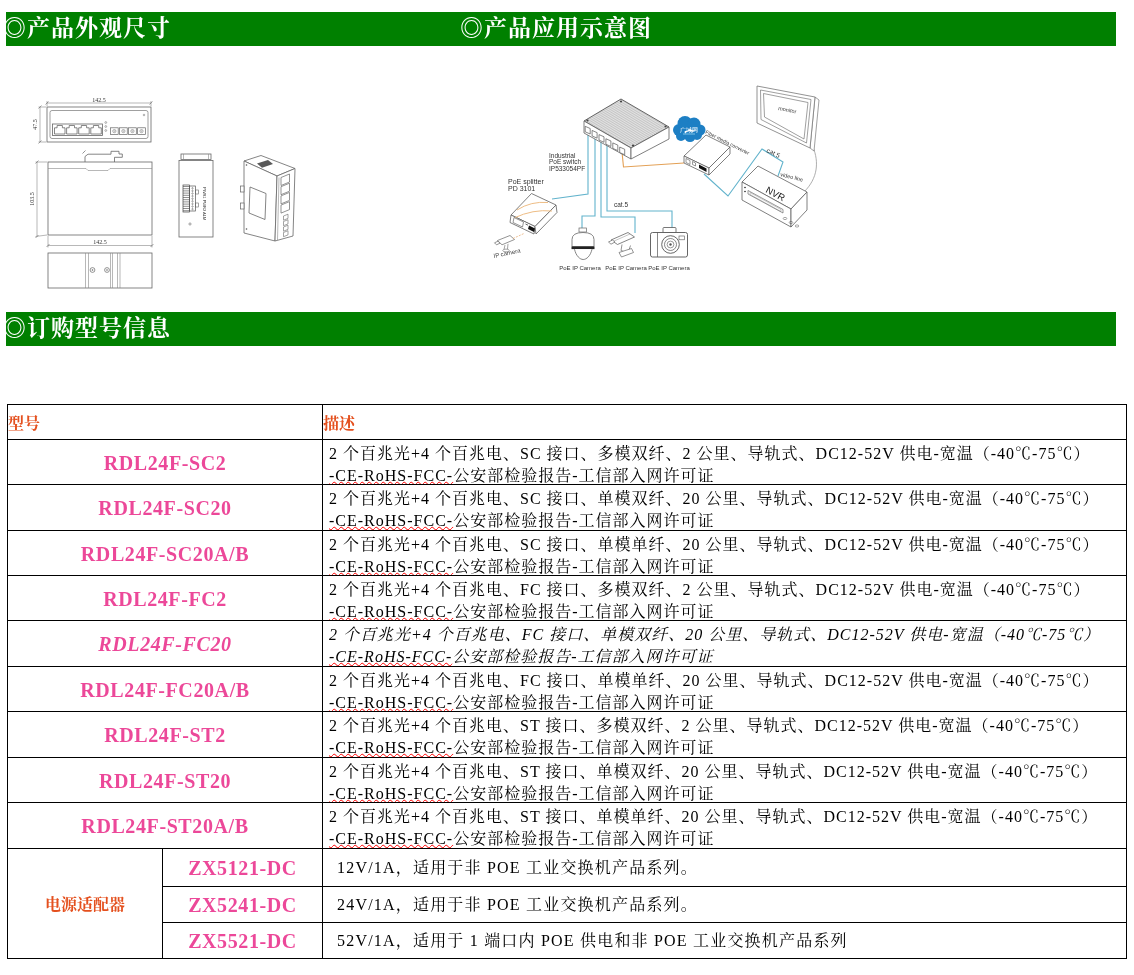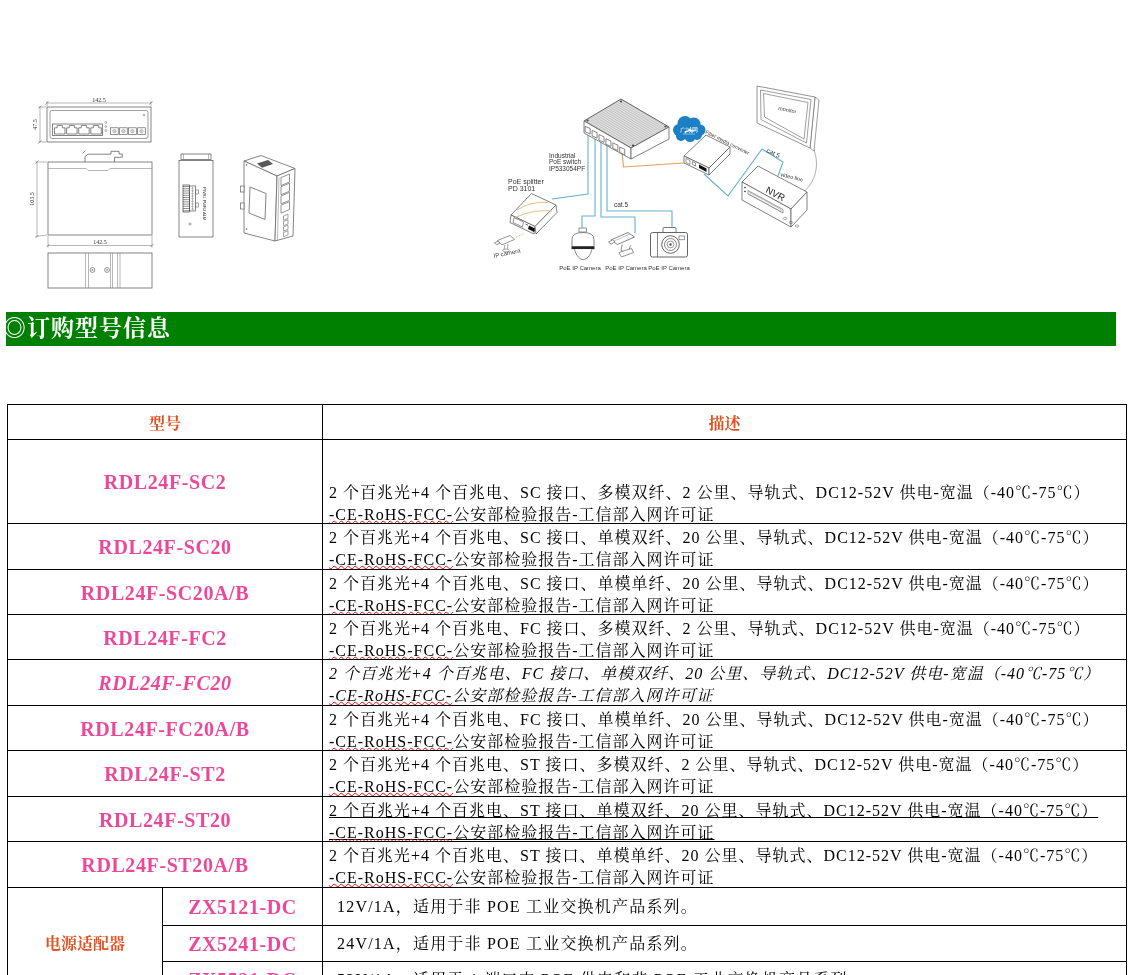--- a/index.html
+++ b/index.html
@@ -9,27 +9,31 @@
 .bar .t{position:absolute;top:0;line-height:34px;color:#fff;font-size:23px;font-weight:bold;
   letter-spacing:1px;white-space:nowrap;}
 #dims{position:absolute;left:-1px;top:52px;font-size:16px;letter-spacing:1.5px;color:#000;white-space:nowrap;}
 table{border-collapse:collapse;table-layout:fixed;}
 #ordertbl{position:absolute;left:7px;top:404px;width:1119px;}
 #ordertbl td{border:1px solid #000;padding:0;vertical-align:middle;overflow:hidden;}
 td.model{text-align:center;padding-top:2px!important;font-family:"Liberation Serif",serif;font-size:20px;font-weight:bold;letter-spacing:0.6px;color:#ec4899;}
 td.desc{vertical-align:top;}
 .dd{box-sizing:border-box;overflow:visible;padding:3px 2px 0 6px;font-size:16px;line-height:22px;letter-spacing:1px;}
 .dd1{box-sizing:border-box;overflow:hidden;padding:0 2px 0 6px;font-size:16px;letter-spacing:1.2px;margin-left:8px;}
-td.hdr{text-align:center;color:#e4501e;font-size:16px;font-weight:bold;}
+td.hdr{color:#e4501e;font-size:16px;font-weight:bold;}
 .wavy{text-decoration:underline;text-decoration-style:wavy;text-decoration-color:#ff0000;text-decoration-thickness:1px;text-underline-offset:0px;}
 .orange{color:#e4501e;font-weight:bold;font-size:16px;text-align:center;}
 </style>
 </head>
 <body>
 <div id="page">
+  <div class="bar" style="top:12px;">
+    <span class="t" style="left:-3px;">◎产品外观尺寸</span>
+    <span class="t" style="left:454px;">◎产品应用示意图</span>
+  </div>
 
   <svg id="leftdraw" style="position:absolute;left:20px;top:88px;" width="300" height="212" viewBox="20 88 300 212">
 <rect x="47" y="107" width="104" height="35" stroke="#666" stroke-width="0.8" fill="none"></rect>
 <rect x="50" y="110.5" width="98" height="28" rx="2" stroke="#777" stroke-width="0.7" fill="none"></rect>
 <rect x="52.5" y="124" width="50" height="11.5" stroke="#666" stroke-width="0.8" fill="none"></rect>
 <path d="M54.5,134.0 L54.5,127.8 L57.1,127.8 L57.1,125.5 L62.4,125.5 L62.4,127.8 L65.0,127.8 L65.0,134.0 Z" stroke="#555" stroke-width="0.7" fill="none"></path>
 <path d="M66.6,134.0 L66.6,127.8 L69.19999999999999,127.8 L69.19999999999999,125.5 L74.5,125.5 L74.5,127.8 L77.1,127.8 L77.1,134.0 Z" stroke="#555" stroke-width="0.7" fill="none"></path>
 <path d="M78.7,134.0 L78.7,127.8 L81.3,127.8 L81.3,125.5 L86.60000000000001,125.5 L86.60000000000001,127.8 L89.2,127.8 L89.2,134.0 Z" stroke="#555" stroke-width="0.7" fill="none"></path>
 <path d="M90.8,134.0 L90.8,127.8 L93.39999999999999,127.8 L93.39999999999999,125.5 L98.7,125.5 L98.7,127.8 L101.3,127.8 L101.3,134.0 Z" stroke="#555" stroke-width="0.7" fill="none"></path>
 <circle cx="105.8" cy="122.5" r="0.9" stroke="#777" stroke-width="0.6" fill="none"></circle>
@@ -252,21 +256,21 @@
         <col style="width:804px">
       </colgroup>
     <tbody>
         <tr style="height:35px;">
           <td class="hdr" colspan="2">型号</td>
           <td class="hdr">描述</td>
         </tr>
     <tr style="height:44px;">
           <td class="model" colspan="2">RDL24F-SC2</td>
           <td class="desc">
-            <div class="dd" style="height:44px;margin-top:39px;">2 个百兆光+4 个百兆电、SC 接口、多模双纤、2 公里、导轨式、DC12-52V 供电-宽温（-40℃-75℃）<br><span class="wavy">-CE-RoHS-FCC-</span>公安部检验报告-工信部入网许可证</div>
+            <div class="dd" style="height:44px;">2 个百兆光+4 个百兆电、SC 接口、多模双纤、2 公里、导轨式、DC12-52V 供电-宽温（-40℃-75℃）<br><span class="wavy">-CE-RoHS-FCC-</span>公安部检验报告-工信部入网许可证</div>
           </td>
         </tr>
     <tr style="height:45px;">
           <td class="model" colspan="2">RDL24F-SC20</td>
           <td class="desc">
             <div class="dd" style="height:45px;">2 个百兆光+4 个百兆电、SC 接口、单模双纤、20 公里、导轨式、DC12-52V 供电-宽温（-40℃-75℃）<br><span class="wavy">-CE-RoHS-FCC-</span>公安部检验报告-工信部入网许可证</div>
           </td>
         </tr>
     <tr style="height:44px;">
           <td class="model" colspan="2">RDL24F-SC20A/B</td>
@@ -294,21 +298,21 @@
         </tr>
     <tr style="height:45px;">
           <td class="model" colspan="2">RDL24F-ST2</td>
           <td class="desc">
             <div class="dd" style="height:45px;">2 个百兆光+4 个百兆电、ST 接口、多模双纤、2 公里、导轨式、DC12-52V 供电-宽温（-40℃-75℃）<br><span class="wavy">-CE-RoHS-FCC-</span>公安部检验报告-工信部入网许可证</div>
           </td>
         </tr>
     <tr style="height:44px;">
           <td class="model" colspan="2">RDL24F-ST20</td>
           <td class="desc">
-            <div class="dd" style="height:44px;text-decoration:underline;">2 个百兆光+4 个百兆电、ST 接口、单模双纤、20 公里、导轨式、DC12-52V 供电-宽温（-40℃-75℃）<br><span class="wavy">-CE-RoHS-FCC-</span>公安部检验报告-工信部入网许可证</div>
+            <div class="dd" style="height:44px;">2 个百兆光+4 个百兆电、ST 接口、单模双纤、20 公里、导轨式、DC12-52V 供电-宽温（-40℃-75℃）<br><span class="wavy">-CE-RoHS-FCC-</span>公安部检验报告-工信部入网许可证</div>
           </td>
         </tr>
     <tr style="height:45px;">
           <td class="model" colspan="2">RDL24F-ST20A/B</td>
           <td class="desc">
             <div class="dd" style="height:45px;">2 个百兆光+4 个百兆电、ST 接口、单模单纤、20 公里、导轨式、DC12-52V 供电-宽温（-40℃-75℃）<br><span class="wavy">-CE-RoHS-FCC-</span>公安部检验报告-工信部入网许可证</div>
           </td>
         </tr>
     <tr style="height:37px;">
           <td class="orange" rowspan="3">电源适配器</td>

